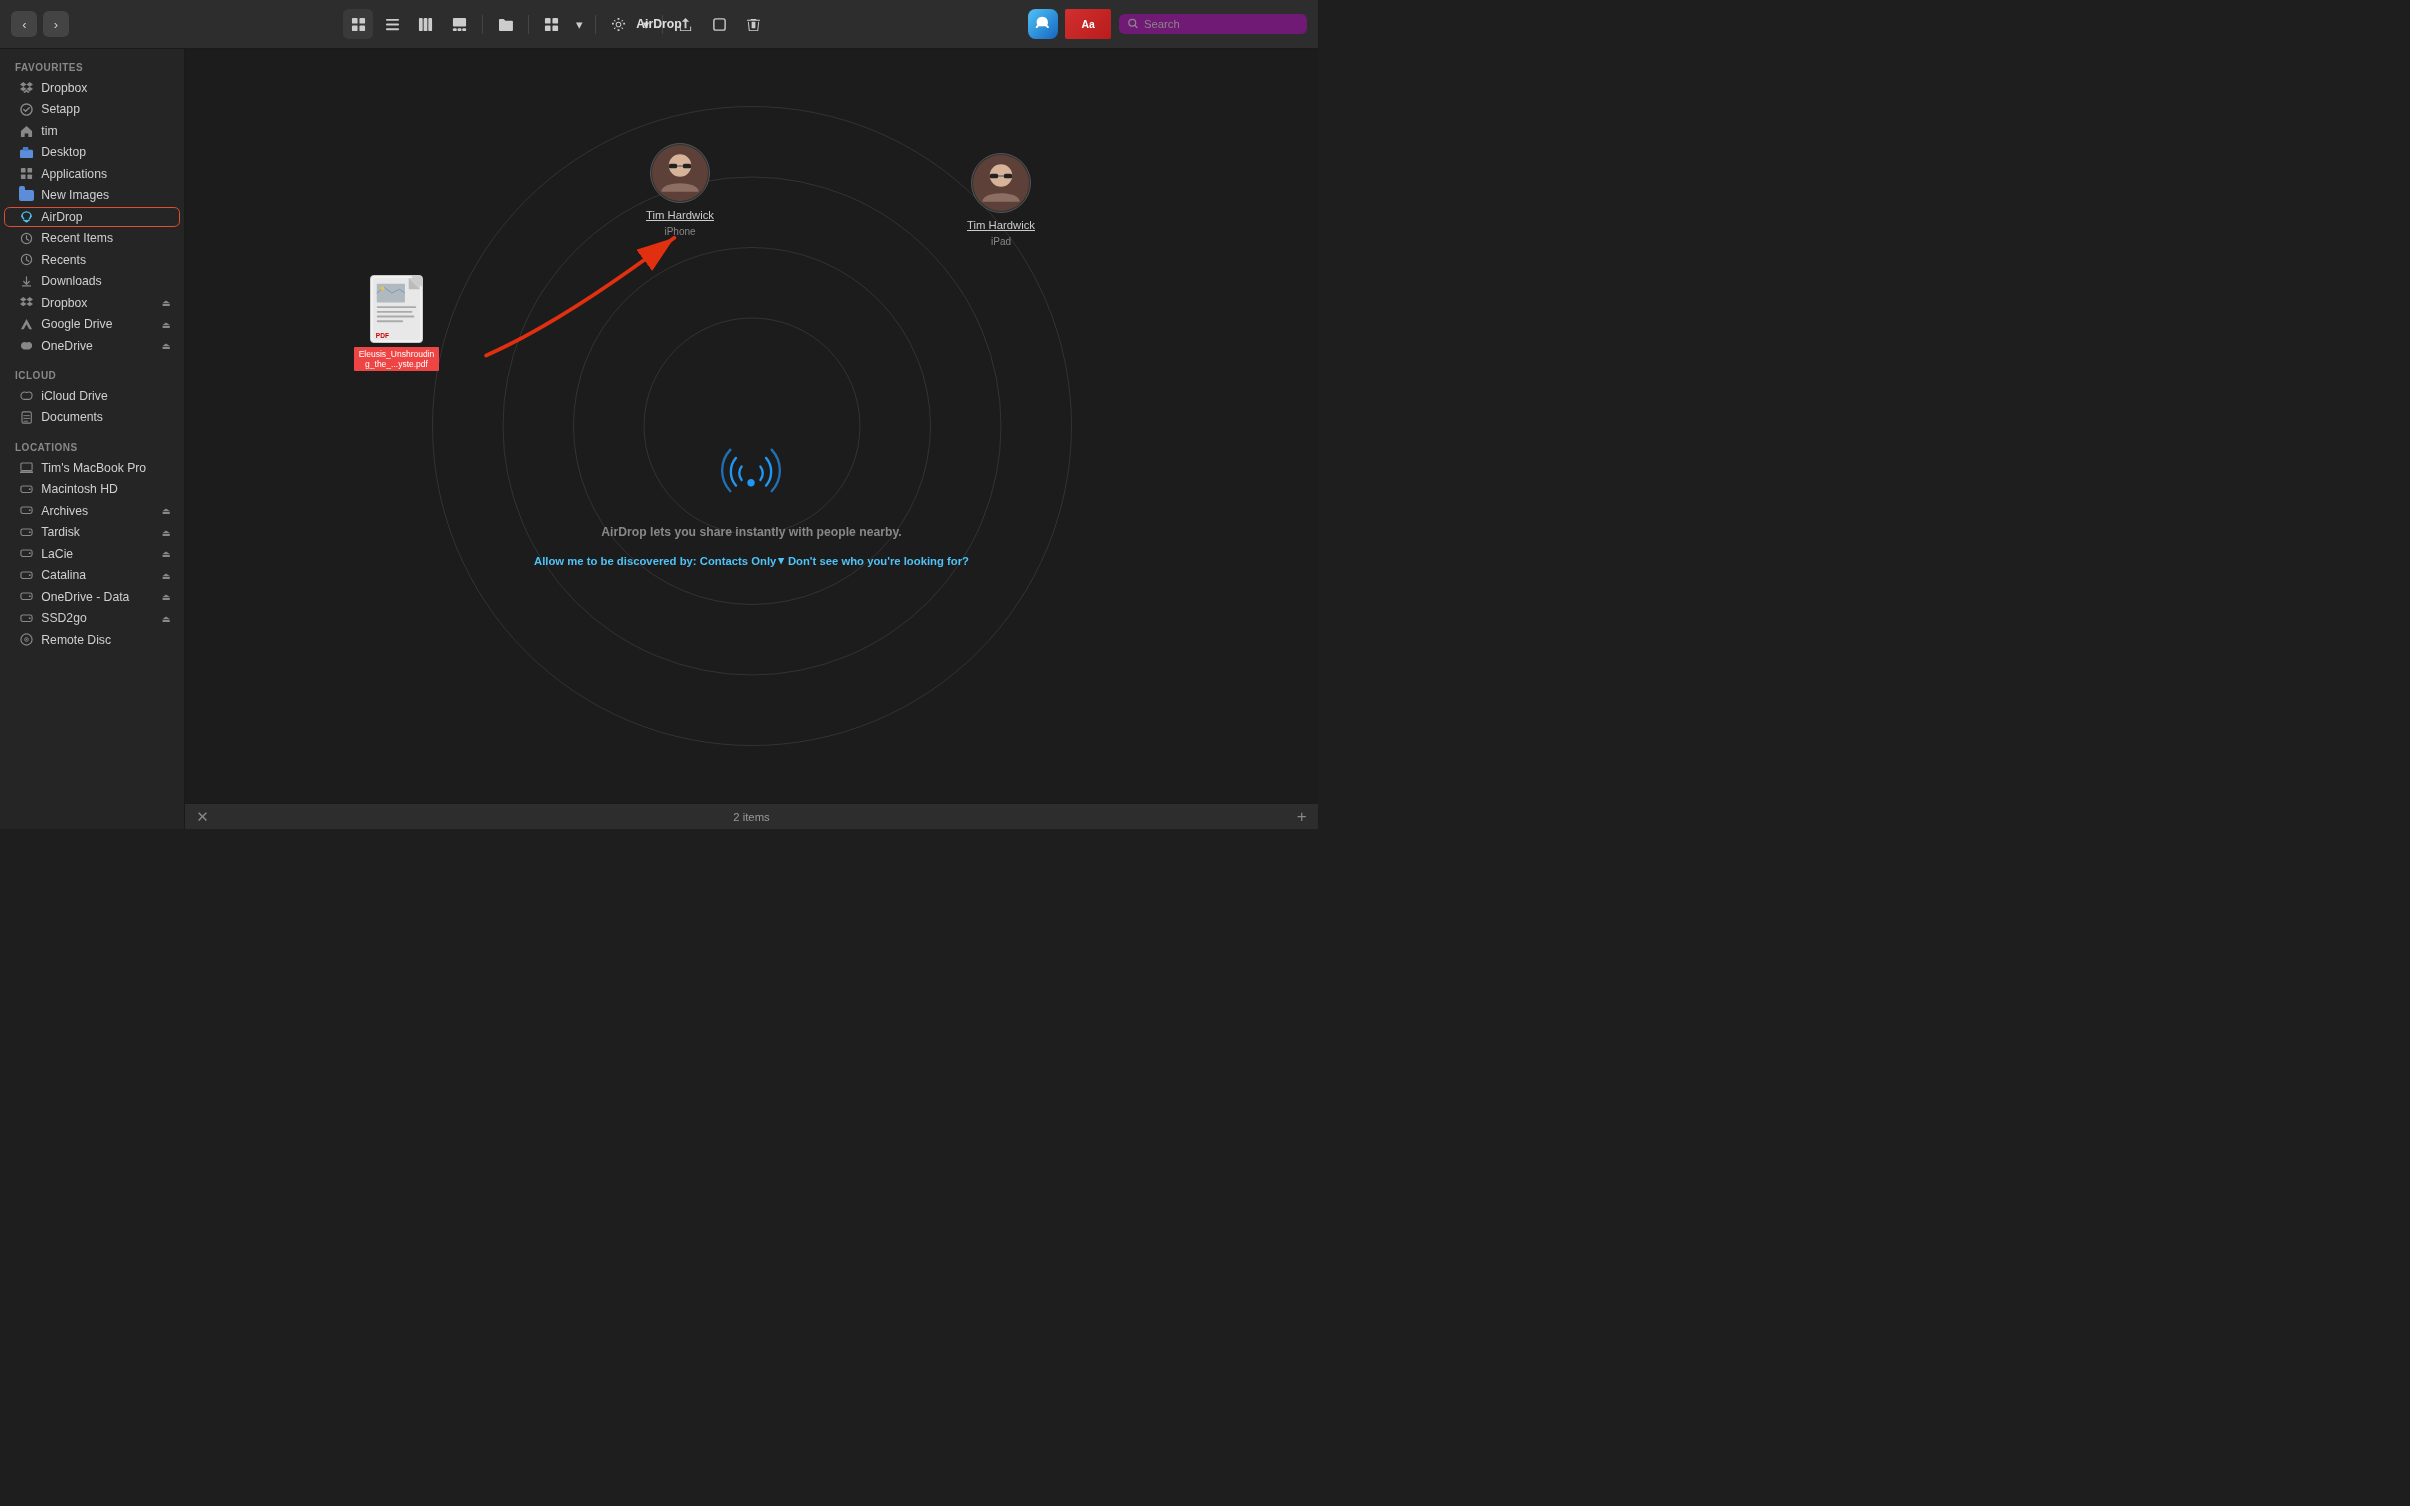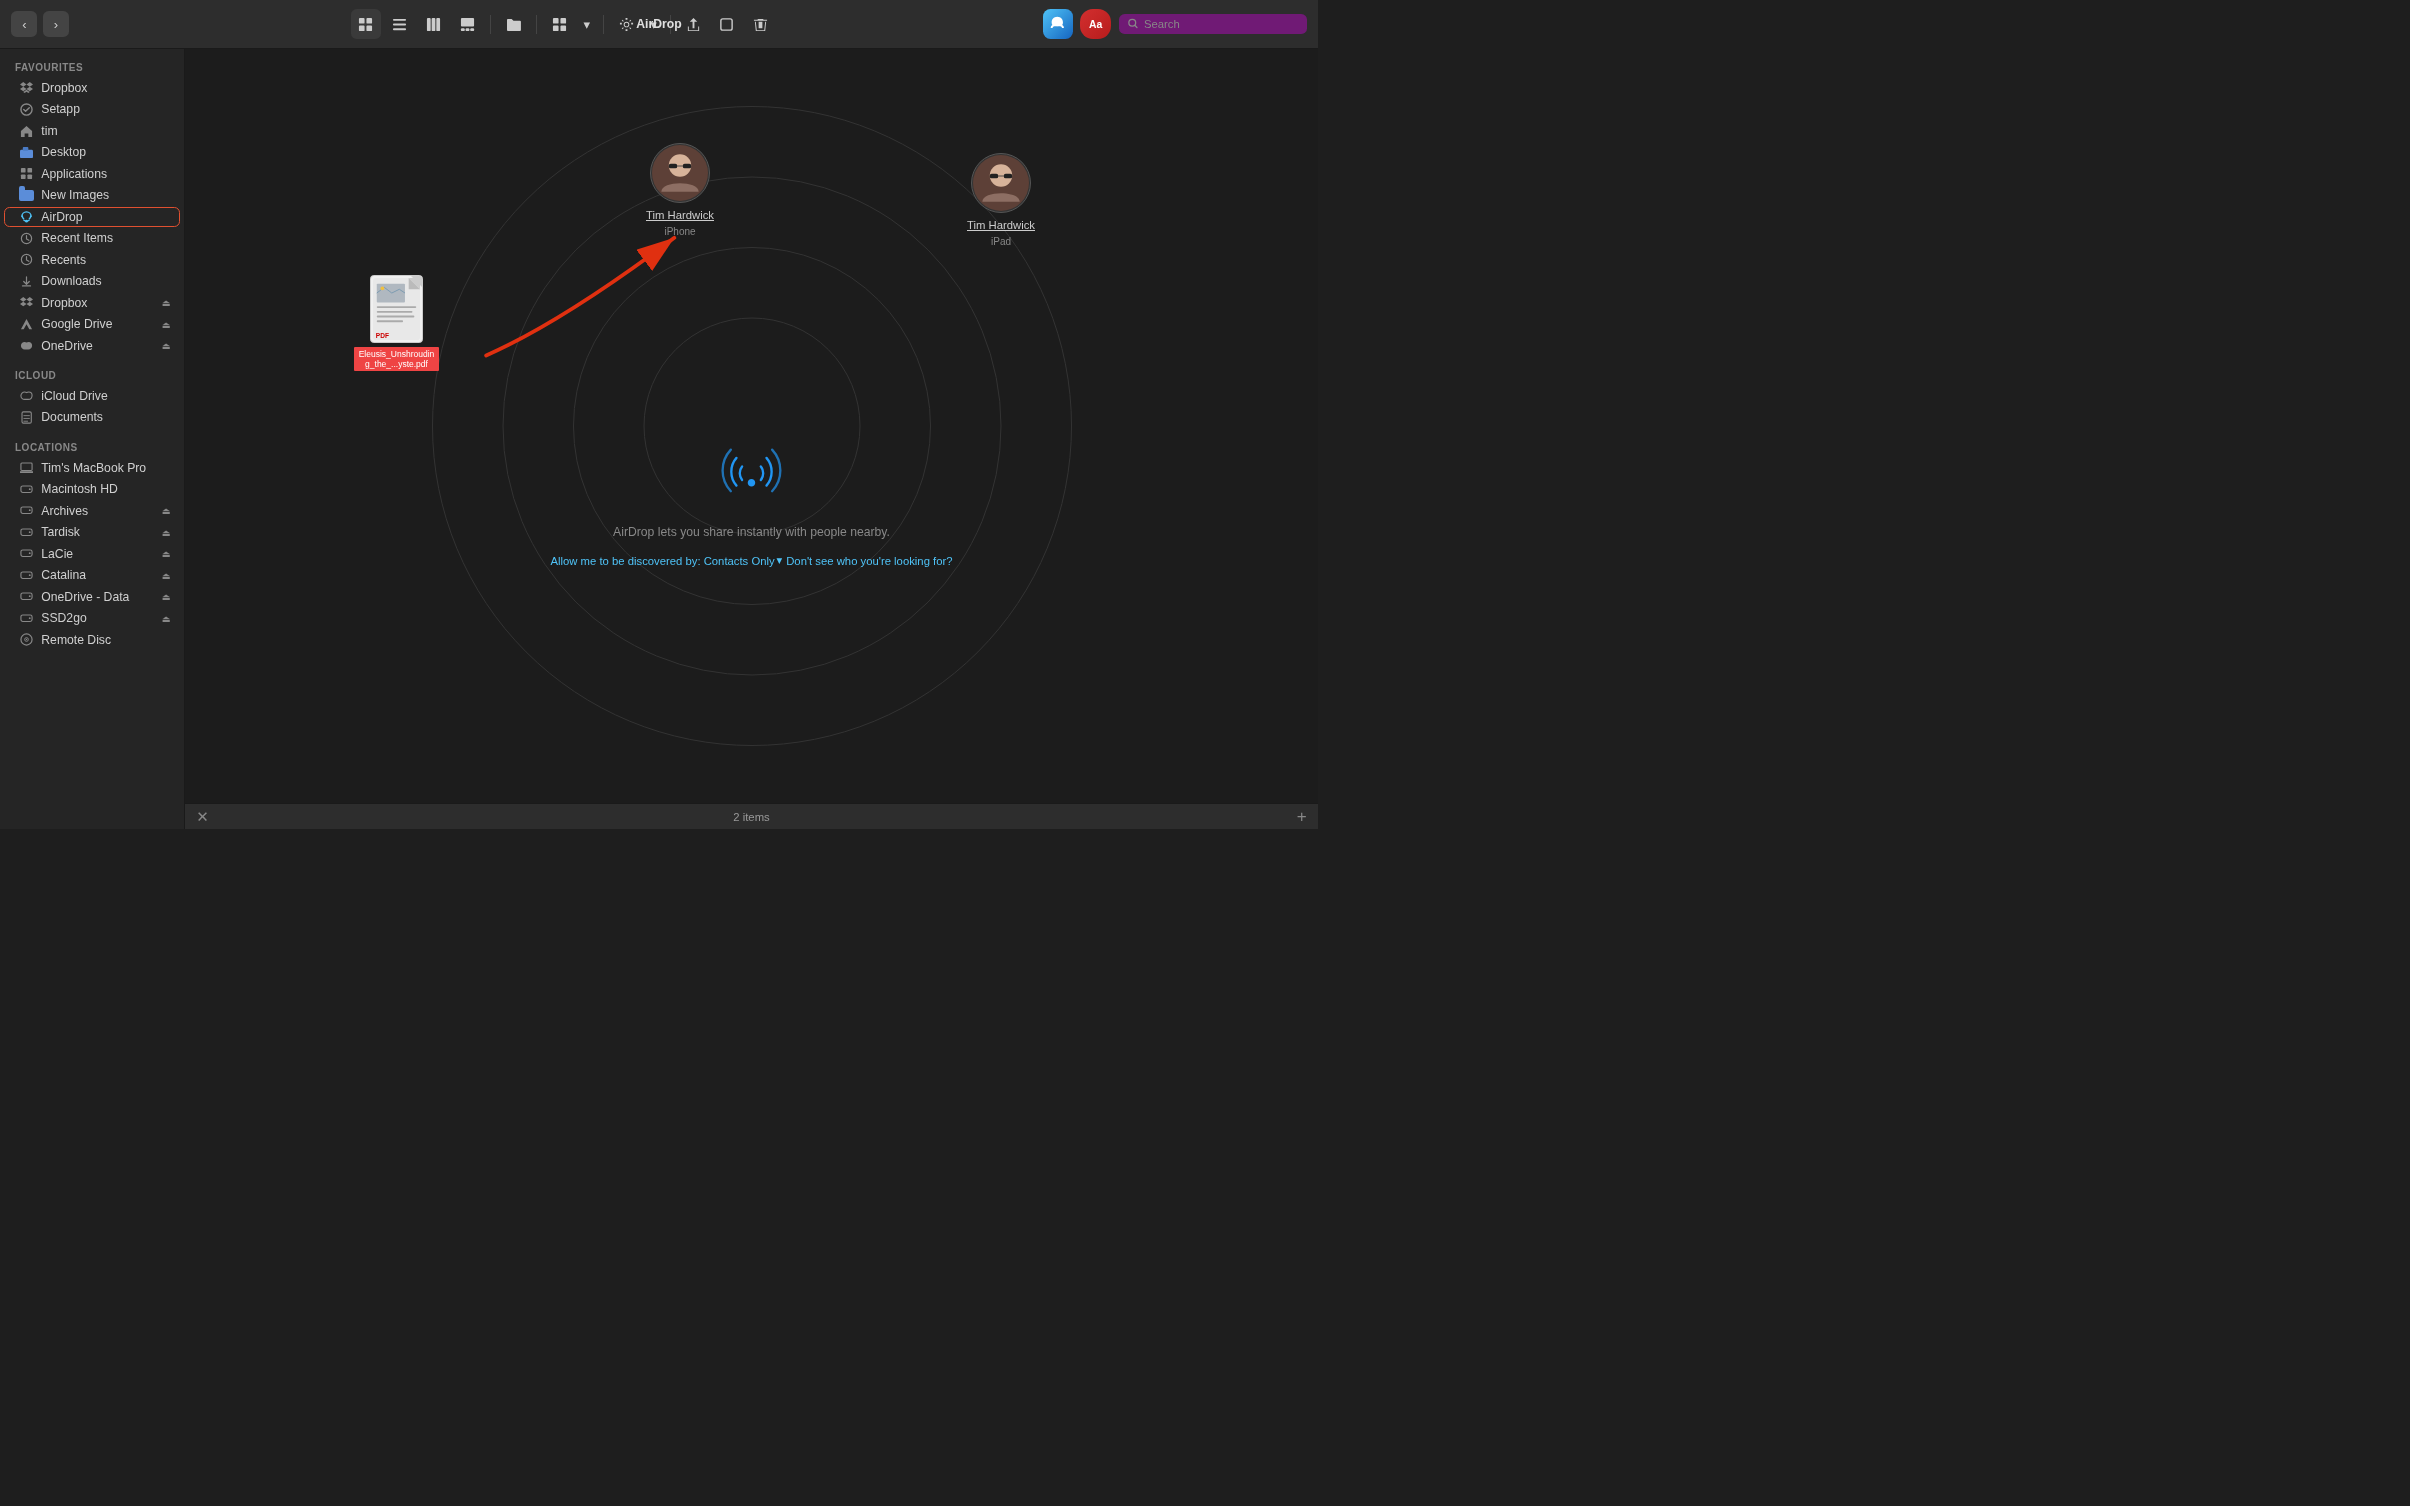--- a/index.html
+++ b/index.html
@@ -81,23 +81,23 @@
     .airdrop-app-icon {
       width: 30px;
       height: 30px;
       border-radius: 7.5px;
       background: linear-gradient(135deg, #4fc3f7, #1565c0);
       display: flex;
       align-items: center;
       justify-content: center;
     }
     .dict-icon {
-      width: 31px;
+      width: 46px;
       height: 30px;
-      border-radius: 13px;
+      border-radius: 2px;
       background: linear-gradient(135deg, #d32f2f, #b71c1c);
       display: flex;
       align-items: center;
       justify-content: center;
       font-size: 13px;
       font-weight: bold;
       color: white;
     }
     .search-bar {
       display: flex;
@@ -327,20 +327,21 @@
     
     .airdrop-center {
       position: absolute;
       left: 50%;
       top: 60%;
       transform: translate(-50%, -50%);
       display: flex;
       flex-direction: column;
       align-items: center;
       gap: 15px;
+      font-weight: bold;
     }
     .airdrop-radar-icon {
       width: 75px;
       height: 75px;
       position: relative;
     }
     .airdrop-text {
       font-size: 12.2px;
       color: #888;
       text-align: center;

